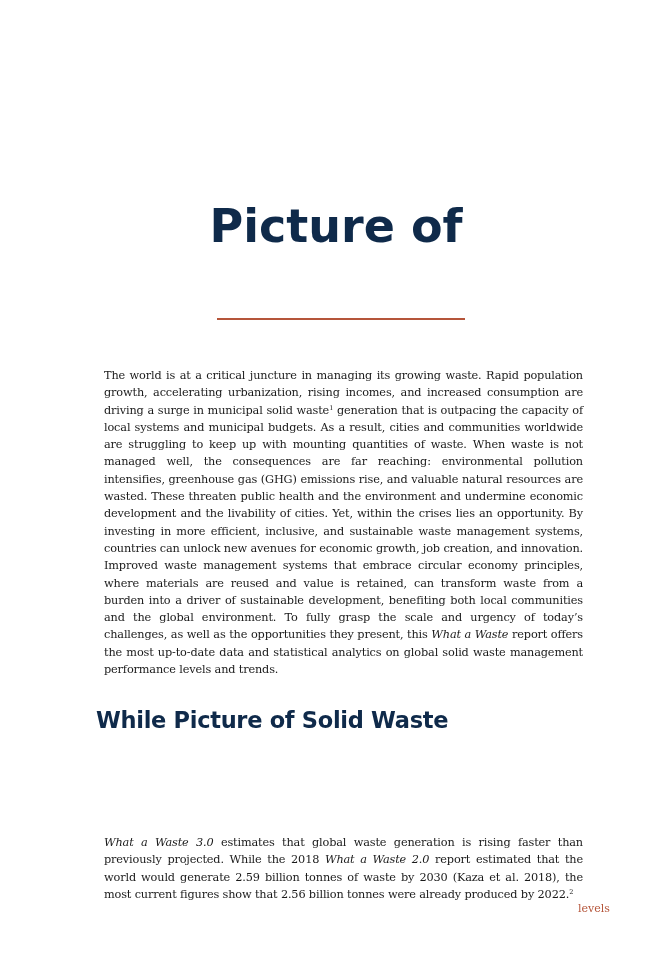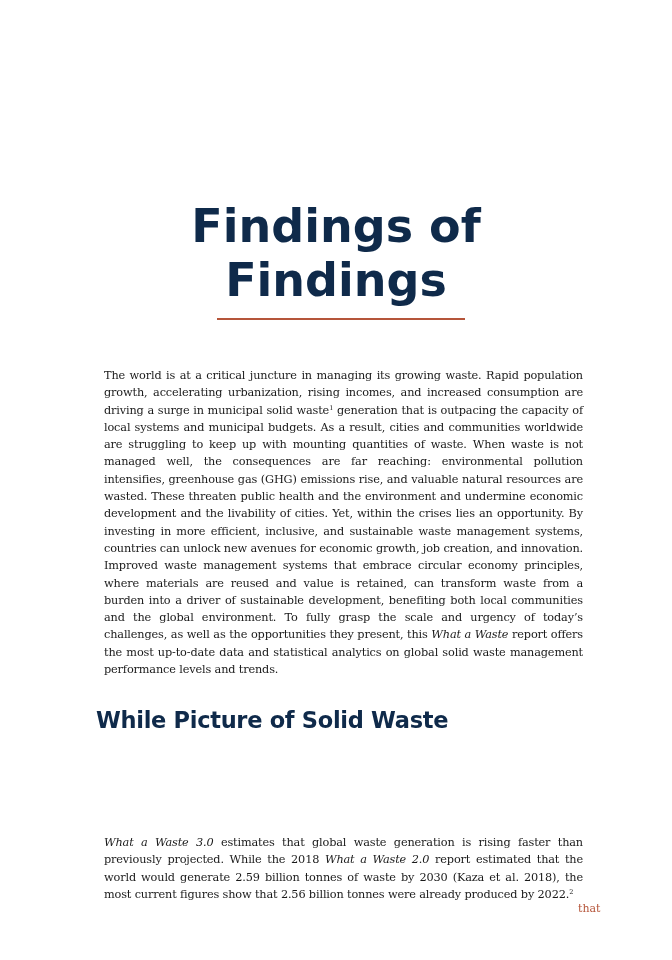--- a/index.html
+++ b/index.html
@@ -36,29 +36,28 @@
     position: absolute; left: 578px; top: 902px;
     font-family: "DejaVu Serif", serif; font-size: 11px; color: #b5553a;
   }
 </style>
 </head>
 <body>
 
 <div class="page">
 
   <h1 class="title">
-    <span>Findings of</span>
-    <span>Findings</span>
+    <span>Picture of</span>
   </h1>
 
   <div class="rule"></div>
 
   <p class="body-text p1"><span>The world is at a critical juncture in managing its growing waste. Rapid population growth, accelerating urbanization, rising incomes, and increased consumption are driving a surge in municipal solid waste</span><sup>1</sup><span> generation that is outpacing the capacity of local systems and municipal budgets. As a result, cities and communities worldwide are struggling to keep up with mounting quantities of waste. When waste is not managed well, the consequences are far reaching: environmental pollution intensifies, greenhouse gas (GHG) emissions rise, and valuable natural resources are wasted. These threaten public health and the environment and undermine economic development and the livability of cities. Yet, within the crises lies an opportunity. By investing in more efficient, inclusive, and sustainable waste management systems, countries can unlock new avenues for economic growth, job creation, and innovation. Improved waste management systems that embrace circular economy principles, where materials are reused and value is retained, can transform waste from a burden into a driver of sustainable development, benefiting both local communities and the global environment. To fully grasp the scale and urgency of today’s challenges, as well as the opportunities they present, this </span><em>What a Waste</em><span> report offers the most up-to-date data and statistical analytics on global solid waste management performance levels and trends.</span></p>
 
   <h2 class="section-heading">
     <span>While Picture of Solid Waste</span>
   </h2>
 
   <p class="body-text p2"><em>What a Waste 3.0</em><span> estimates that global waste generation is rising faster than previously projected. While the 2018 </span><em>What a Waste 2.0</em><span> report estimated that the world would generate 2.59 billion tonnes of waste by 2030 (Kaza et al. 2018), the most current figures show that 2.56 billion tonnes were already produced by 2022.</span><sup>2</sup></p>
 
-  <div class="page-number">that</div>
+  <div class="page-number">levels</div>
 
 </div>
 
 </body></html>

